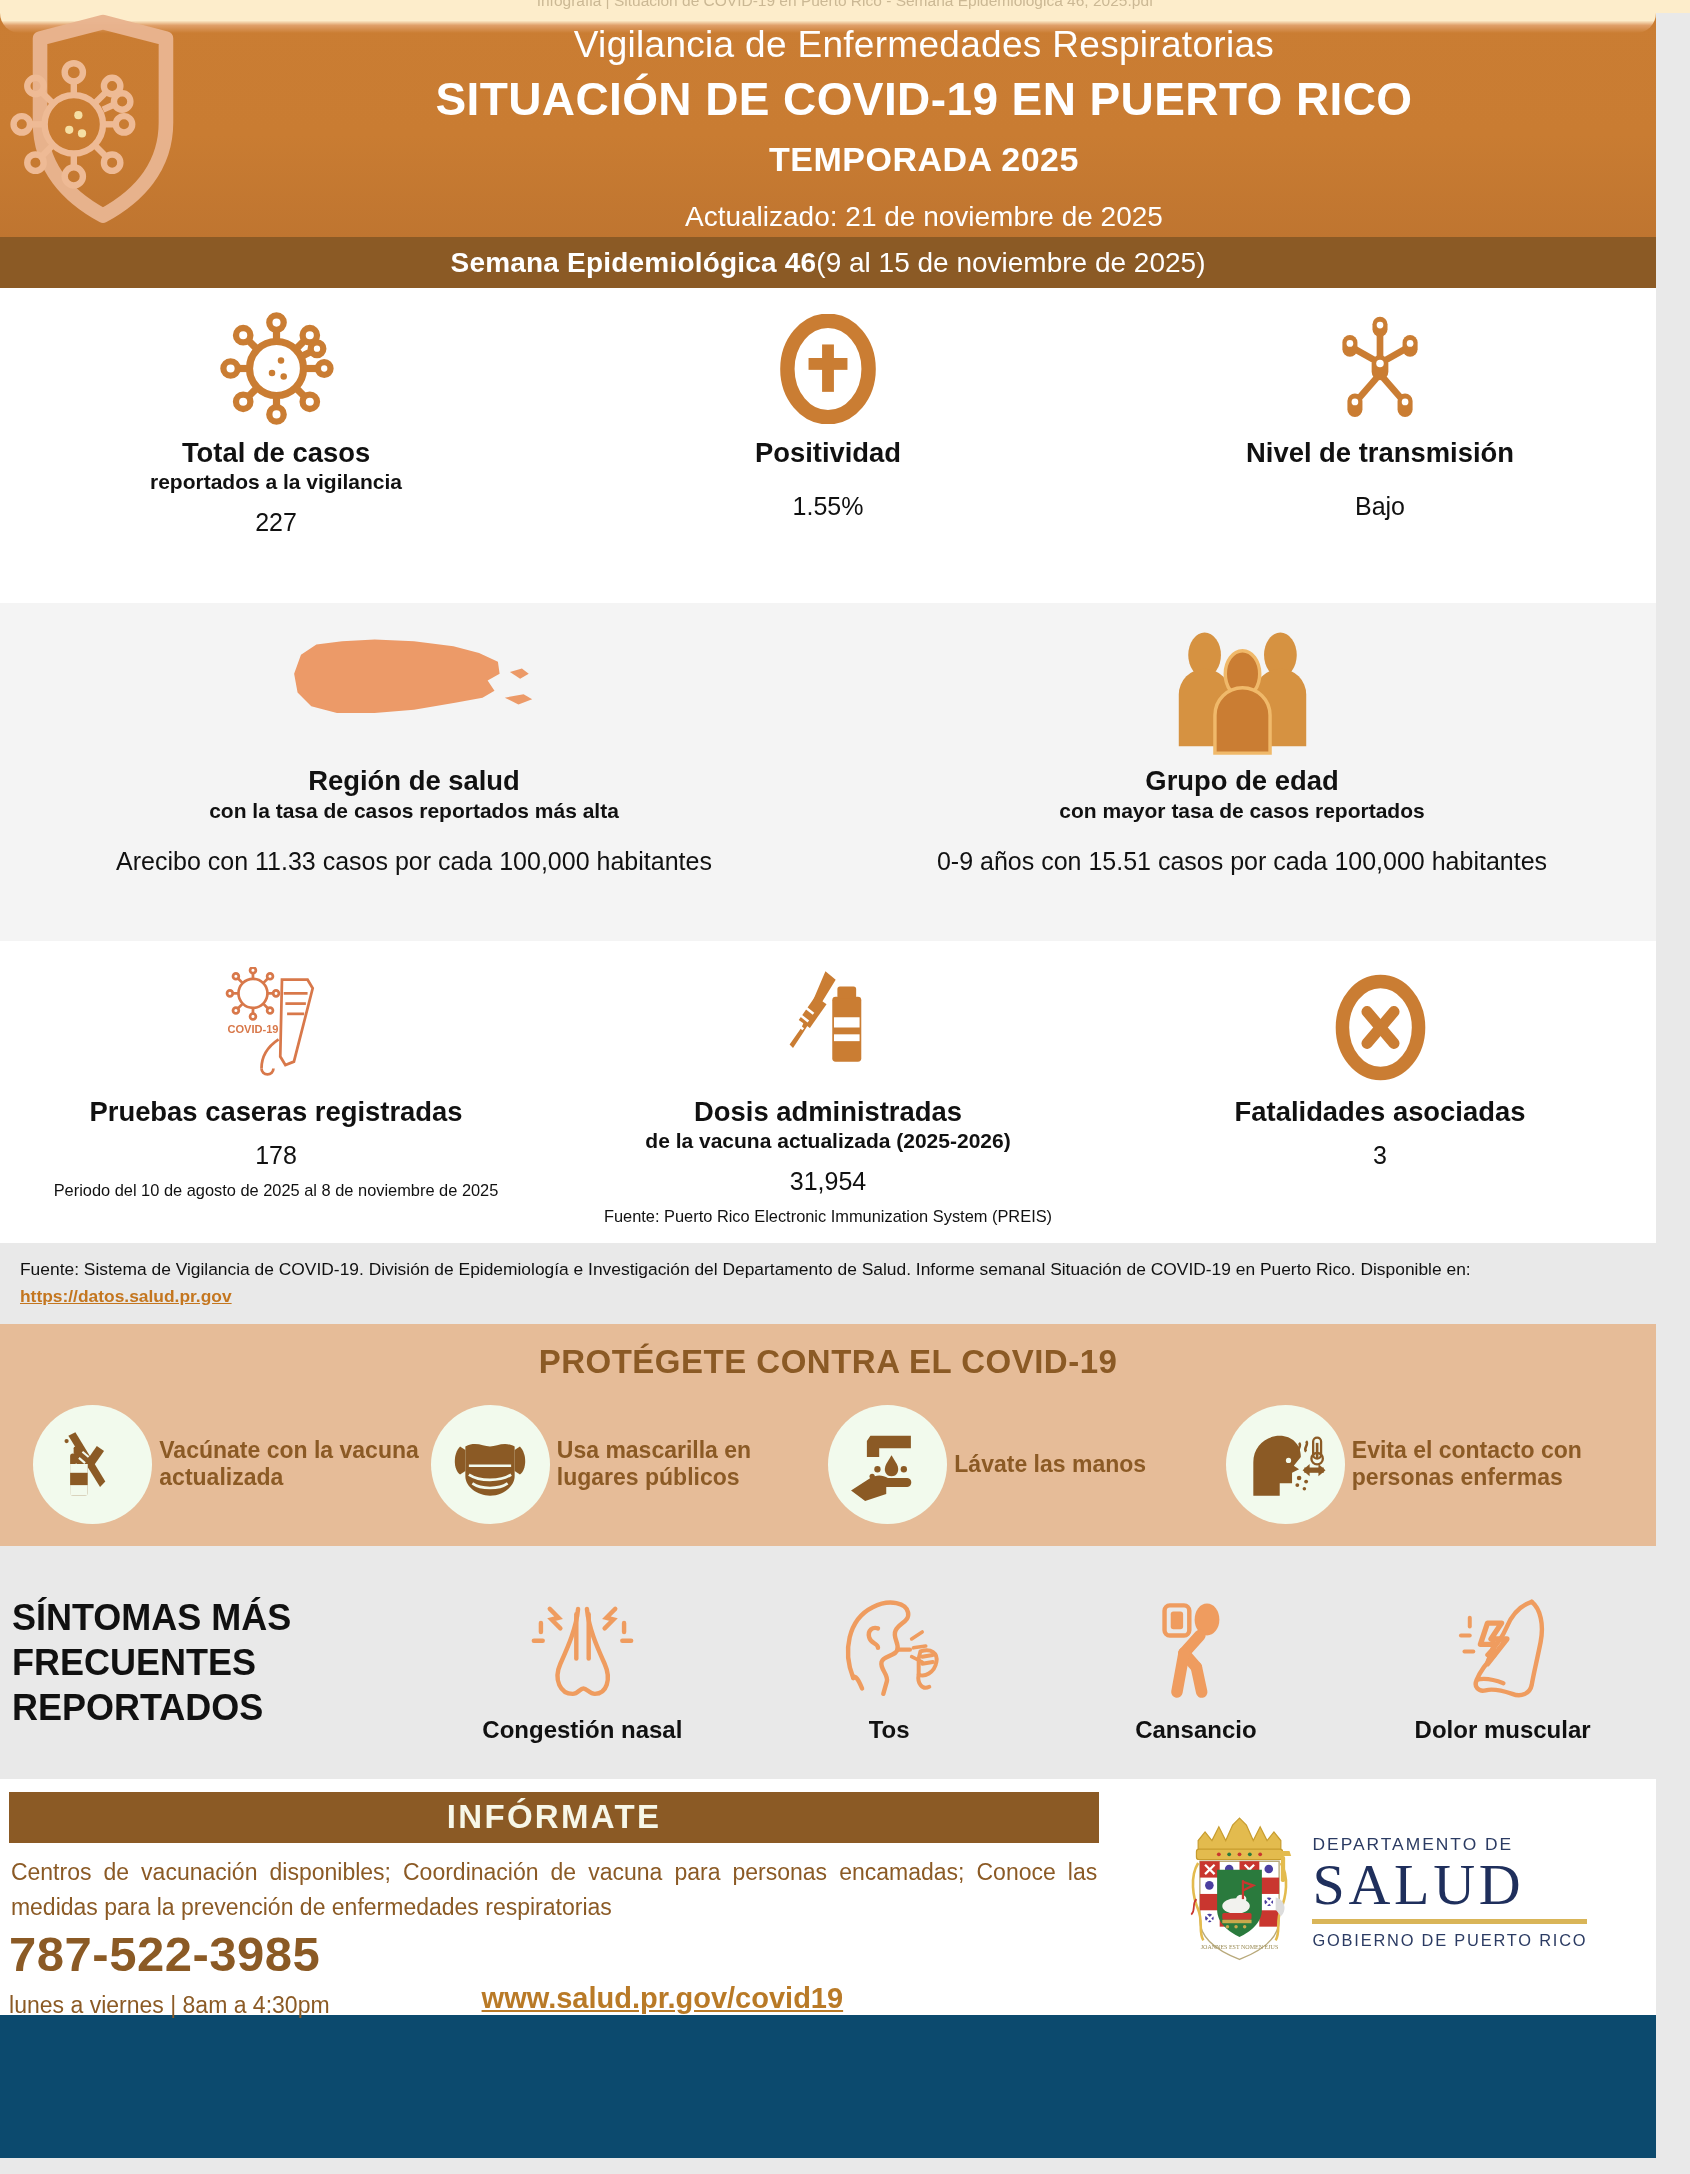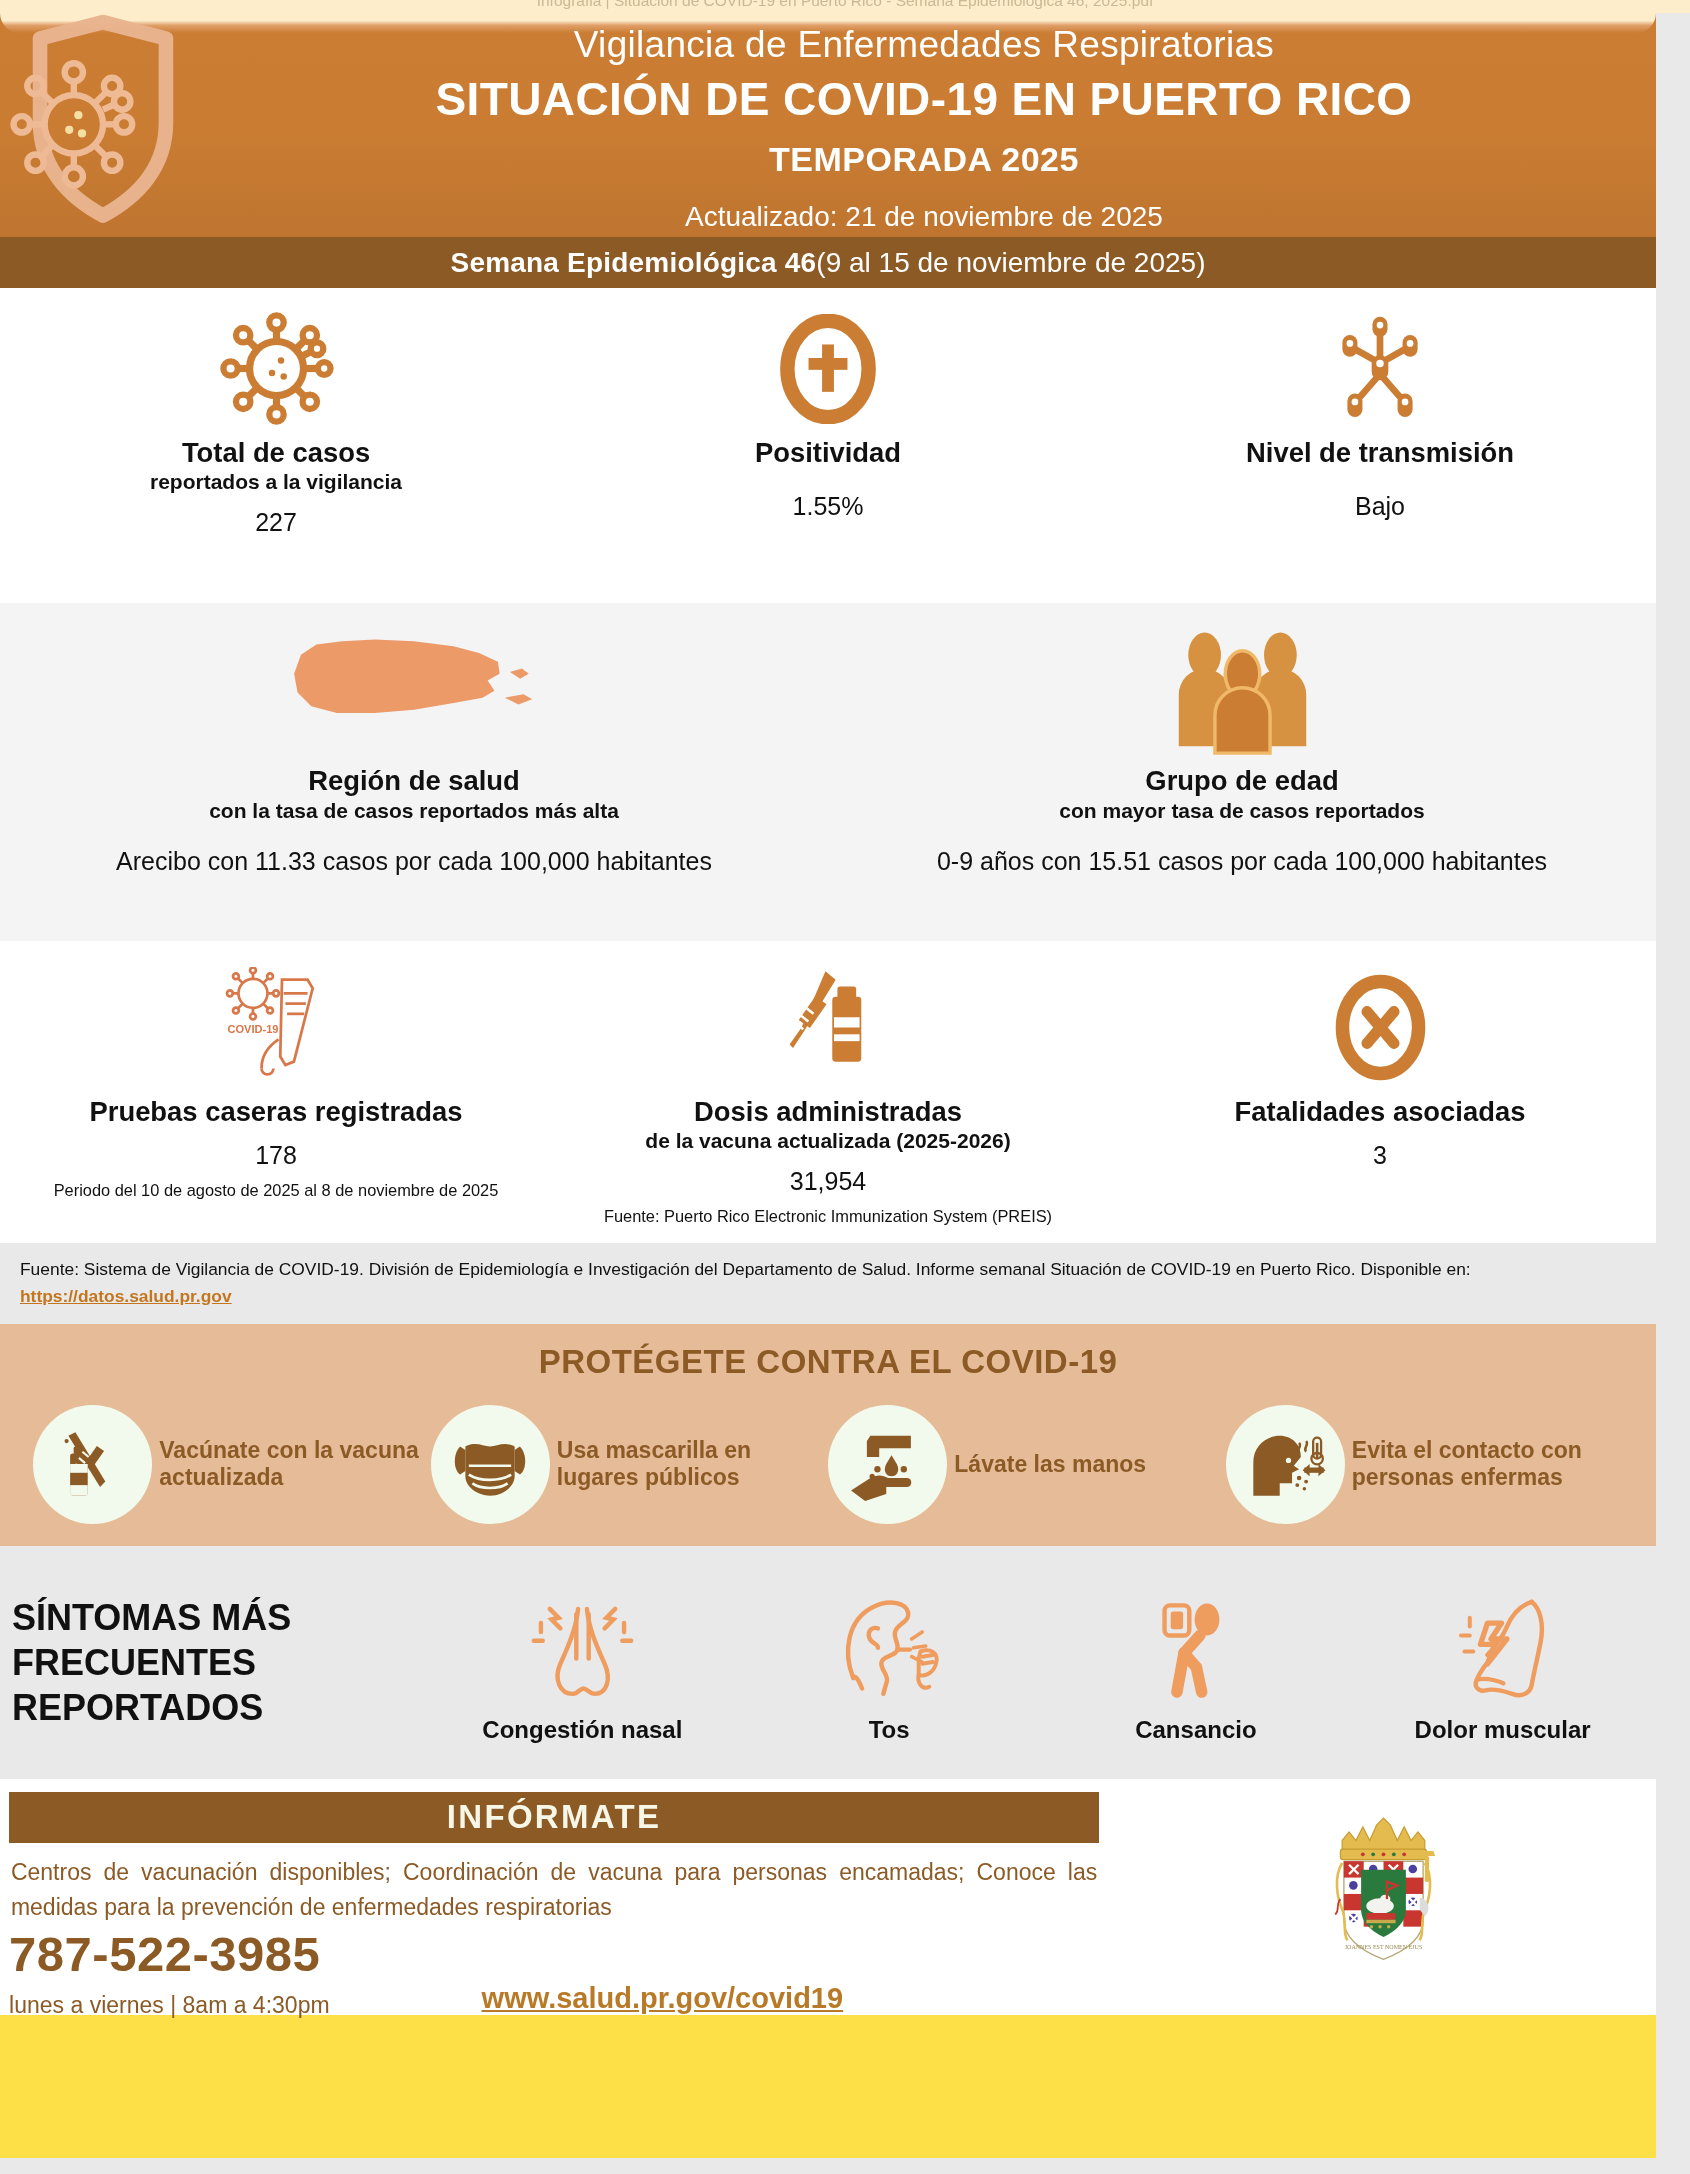--- a/index.html
+++ b/index.html
@@ -18,21 +18,21 @@
   }
   .viewer-title {
     position: absolute; top: -8.2px; left: 0; width: 1690px;
     text-align: center; font-size: 15.5px; color: #cbb894;
     white-space: nowrap;
   }
 
   
   .sheet {
     position: absolute; top: 9.1px; left: 0; width: 1656px; height: 2156px;
-    background: #fde047; overflow: hidden;
+    background: #0c4a6e; overflow: hidden;
   }
 
   
   .header {
     position: relative; height: 228px;
     background: linear-gradient(180deg,#ca7d33 0%,#c97c32 55%,#bf7530 100%);
     overflow: hidden;
   }
   .header-top-fade{
     position:absolute;top:0;left:0;right:0;height:24px;
@@ -680,19 +680,25 @@
               <path d="M20 100 C14 106 20 112 14 118"></path>
             </g>
             <g fill="#e3bb4e">
               <rect x="118" y="50" width="5" height="30" rx="2"></rect>
               <path d="M112 50 L130 50 L128 44 L114 44 Z"></path>
             </g>
             <path d="M112 98 C122 100 126 112 118 120 L112 112 Z" fill="#dcdcdc"></path>
             <text x="70" y="158" font-size="7" fill="#9a8b54" text-anchor="middle" font-family="'Liberation Serif',serif">JOANNES EST NOMEN EJUS</text>
           </svg>
         </div>
+        <div class="logo-text">
+          <div class="logo-l1">DEPARTAMENTO DE</div>
+          <div class="logo-l2">SALUD</div>
+          <div class="logo-rule"></div>
+          <div class="logo-l3">GOBIERNO DE PUERTO RICO</div>
+        </div>
       </div>
     </div>
 
     <div class="bottom-strip"></div>
   </div>
 </div>
 
 
 </body></html>

